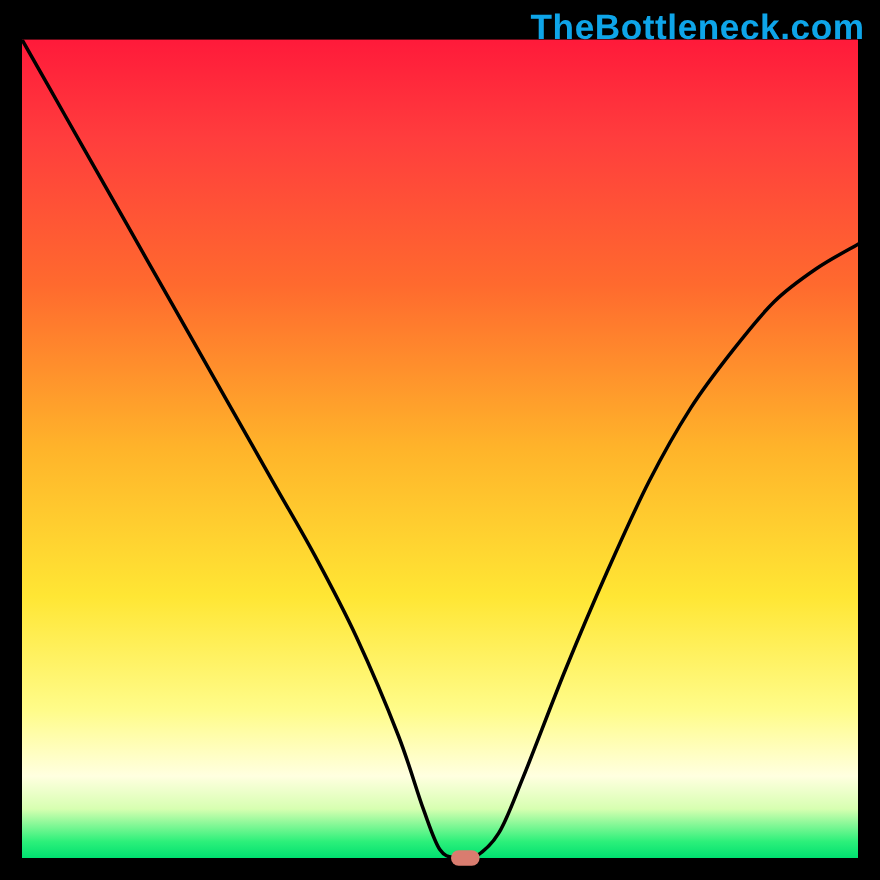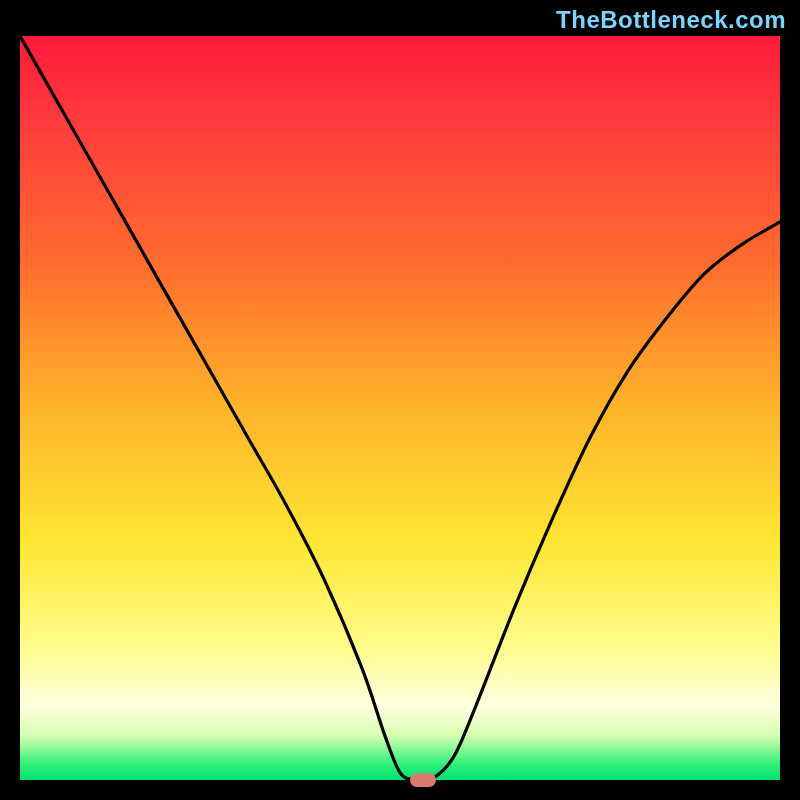--- a/index.html
+++ b/index.html
@@ -36,23 +36,23 @@
       #d7ffb1 94%,
       #2cf07a 98%,
       #00e070 100%
     );
   }
   .branding {
     position: absolute;
     top: 6px;
     right: 14px;
     font-family: Arial, Helvetica, sans-serif;
-    font-size: 24px;
+    font-size: 32px;
     font-weight: 600;
-    color: #7dd3fc;
+    color: #0ea5e9;
     letter-spacing: 0.5px;
   }
   svg.curve {
     position: absolute;
     left: 0;
     top: 0;
     width: 760px;
     height: 744px;
   }
   .marker {

